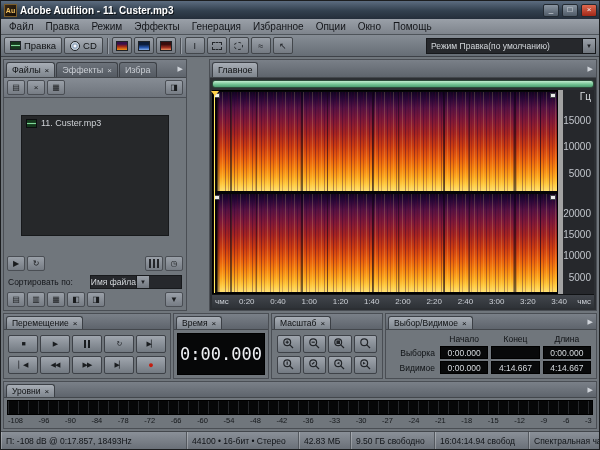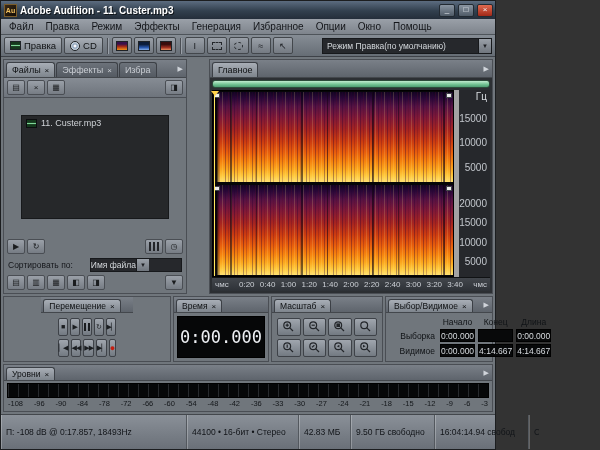--- a/index.html
+++ b/index.html
@@ -1,17 +1,17 @@
 <!DOCTYPE html>
 <html><head>
 <meta charset="utf-8">
 <style>
   *{margin:0;padding:0;box-sizing:border-box;}
   body{width:600px;height:450px;overflow:hidden;background:#333;font-family:"Liberation Sans",sans-serif;}
-  .window{width:496px;height:450px;display:flex;flex-direction:column;background:#70767c;border:1px solid #1c1e20;}
+  .window{width:600px;height:450px;display:flex;flex-direction:column;background:#70767c;border:1px solid #1c1e20;}
 
   
   .titlebar{flex:0 0 18px;display:flex;align-items:center;gap:3px;padding:0 2px 0 3px;
     background:linear-gradient(180deg,#5c6c80 0%,#32404e 55%,#242e3a 100%);}
   .app-icon{width:13px;height:13px;flex:0 0 13px;background:linear-gradient(135deg,#3a2a18,#120c06);
     border:1px solid #7a5c2a;color:#f0c060;font-size:7px;font-weight:bold;display:flex;align-items:center;justify-content:center;}
   .title-text{flex:1;color:#fff;font-size:10px;font-weight:bold;text-shadow:1px 1px 0 #101418;white-space:nowrap;overflow:hidden;}
   .win-btn{width:16px;height:13px;flex:0 0 16px;display:flex;align-items:center;justify-content:center;font-size:8px;line-height:1;
     color:#eef2f6;background:linear-gradient(180deg,#8a95a2,#4e5a66);border:1px solid #222a32;border-radius:2px;}
   .win-btn.close{background:linear-gradient(180deg,#e06a50,#a02818);}
@@ -110,21 +110,21 @@
   .tl-unit.right{text-align:right;}
   .tl-ticks{flex:1 1 auto;display:flex;justify-content:space-between;padding:0 8px;}
 
   
   .bottom-row{flex:0 0 66px;display:flex;gap:2px;padding:0 2px;}
   .bpanel{display:flex;flex-direction:column;border:1px solid #4a4e54;background:#70767c;min-width:0;}
   .bheader{flex:0 0 15px;display:flex;align-items:flex-end;padding:2px 12px 0 2px;position:relative;
     background:linear-gradient(180deg,#7a8088,#5e646c);border-bottom:1px solid #43474c;}
   .bheader .ptab{height:13px;font-size:8.5px;padding:0 5px;}
   .bheader .strip-arrow{top:4px;}
-  .transport{flex:0 0 168px;align-items:center;}
+  .transport{flex:0 0 168px;}
   .t-rows{flex:1;display:flex;flex-direction:column;justify-content:center;gap:3px;padding:3px 4px;}
   .t-row{display:flex;gap:2px;}
   .t-btn{flex:1 1 0;height:18px;display:flex;align-items:center;justify-content:center;font-size:7px;color:#1a1d20;letter-spacing:-1px;
     background:linear-gradient(180deg,#a0a6ae,#737a82);border:1px solid #3e4248;border-radius:2px;}
   .rec{color:#c41e10;font-size:9px;letter-spacing:0;}
   .pause-glyph{width:6px;height:8px;background:linear-gradient(90deg,#1a1d20 0 2px,transparent 2px 4px,#1a1d20 4px 6px);}
   .timepanel{flex:0 0 96px;}
   .time-display{flex:1;margin:3px;display:flex;align-items:center;justify-content:center;background:#060708;border:1px solid #000;
     color:#eef0f4;font-family:"DejaVu Sans Mono",monospace;font-size:17px;}
   .zoompanel{flex:0 0 112px;}
@@ -139,21 +139,21 @@
   .sel-val{height:13px;display:flex;align-items:center;justify-content:center;background:#08090a;border:1px solid #000;color:#d8dce0;font-size:8.5px;}
 
   
   .levels{flex:0 0 46px;display:flex;flex-direction:column;margin:2px 2px 0;border:1px solid #4a4e54;background:#70767c;}
   .levels-body{flex:1;display:flex;flex-direction:column;gap:1px;padding:2px 3px;}
   .meter{flex:0 0 15px;background:#060708;border:1px solid #000;
     background-image:repeating-linear-gradient(90deg,rgba(70,74,80,0.5) 0 1px,transparent 1px 10px);}
   .meter-scale{flex:0 0 10px;display:flex;justify-content:space-between;font-size:7.5px;color:#14171a;padding:0 1px;}
   .statusbar{flex:0 0 18px;display:flex;align-items:stretch;margin-top:2px;font-size:8.5px;color:#111418;
     background:linear-gradient(180deg,#8a9098,#6a7078);border-top:1px solid #43474c;}
-  .sseg{display:flex;align-items:center;padding:12px 5px;border-right:1px solid #53585e;box-shadow:inset 1px 0 0 rgba(255,255,255,0.25);
+  .sseg{display:flex;align-items:center;padding:0 5px;border-right:1px solid #53585e;box-shadow:inset 1px 0 0 rgba(255,255,255,0.25);
     white-space:nowrap;overflow:hidden;}
   .s0{flex:0 0 186px;}.s1{flex:0 0 112px;}.s2{flex:0 0 52px;}.s3{flex:0 0 84px;}.s4{flex:0 0 94px;}.s5{flex:1 1 auto;border-right:none;}
 </style>
 </head>
 <body>
 
 <div class="window">
 
   <div class="titlebar">
     <div class="app-icon">Au</div>

